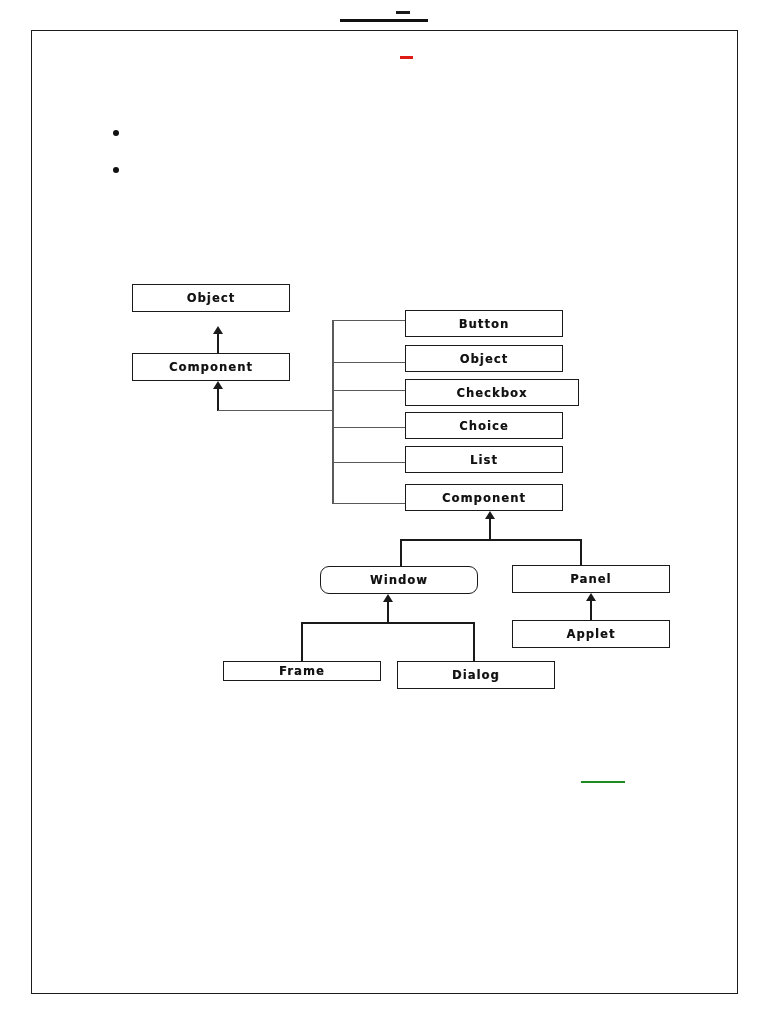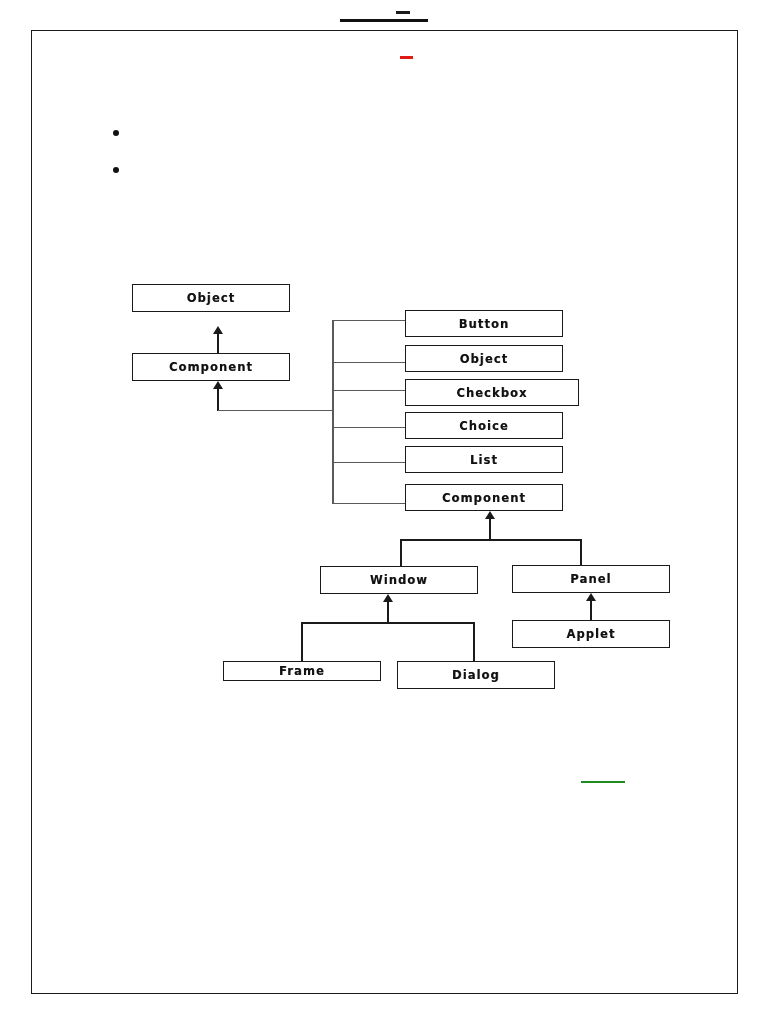--- a/index.html
+++ b/index.html
@@ -182,21 +182,21 @@
     <div class="node" style="left:405px; top:412px; width:158px; height:27px;text-align:right;">Choice</div>
     <div class="node" style="left:405px; top:446px; width:158px; height:27px;">List</div>
     <div class="node" style="left:405px; top:484px; width:158px; height:27px;">Component</div>
 
     <div class="edge v" style="left:489px; top:519px; width:2.4px; height:22px;"></div>
     <div class="arrow-up" style="left:485px; top:511px;"></div>
     <div class="edge h" style="left:400px; top:539px; width:182px;"></div>
     <div class="edge v" style="left:400px; top:539px; width:2.4px; height:28px;"></div>
     <div class="edge v" style="left:580px; top:539px; width:2.4px; height:27px;"></div>
 
-    <div class="node" style="left:320px; top:566px; width:158px; height:28px;">Window</div>
+    <div class="node" style="left:320px; top:566px; width:158px; height:28px;border-radius:9px;">Window</div>
     <div class="node" style="left:512px; top:565px; width:158px; height:28px;">Panel</div>
 
     <div class="edge v" style="left:590px; top:601px; width:2.4px; height:19px;"></div>
     <div class="arrow-up" style="left:586px; top:593px;"></div>
     <div class="node" style="left:512px; top:620px; width:158px; height:28px;">Applet</div>
 
     <div class="edge v" style="left:387px; top:602px; width:2.4px; height:21px;"></div>
     <div class="arrow-up" style="left:383px; top:594px;"></div>
     <div class="edge h" style="left:301px; top:622px; width:174px;"></div>
     <div class="edge v" style="left:301px; top:622px; width:2.4px; height:39px;"></div>

